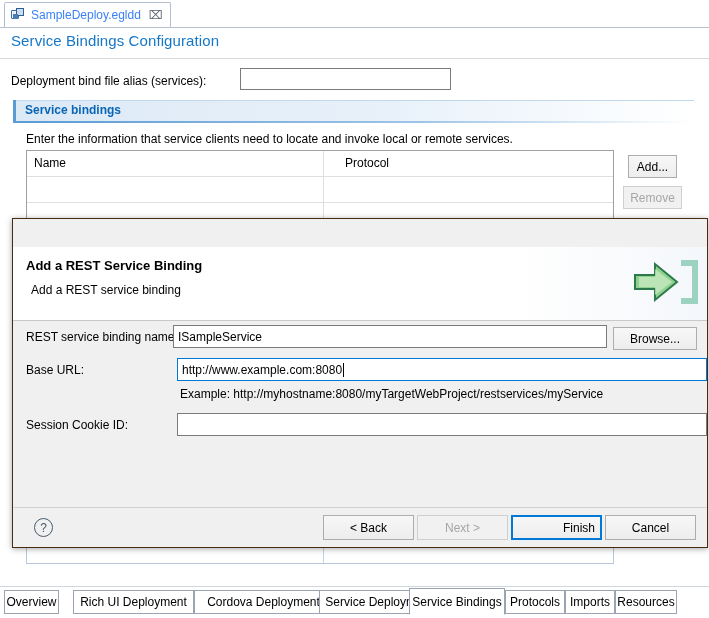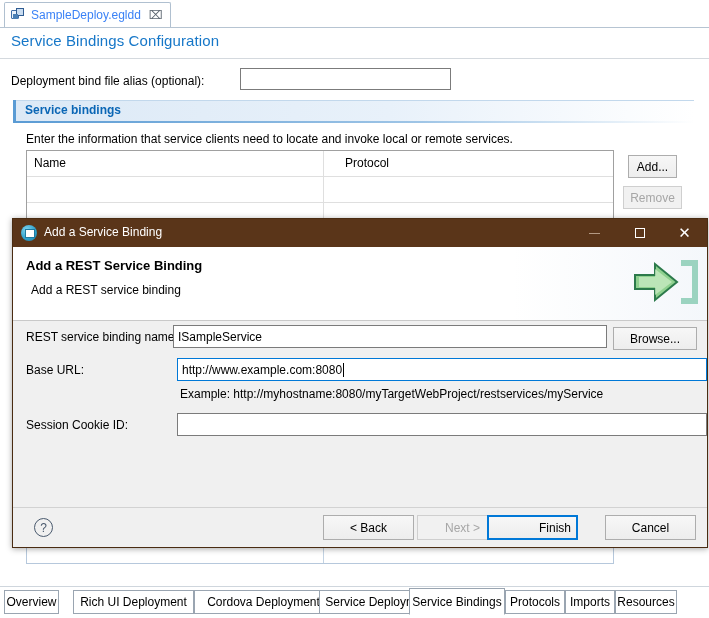--- a/index.html
+++ b/index.html
@@ -312,21 +312,21 @@
       </span>
       <span class="etab-label">SampleDeploy.egldd</span>
       <span class="etab-close">⌧</span>
     </div>
   </div>
 
   <div class="form-head">
     <div class="form-title">Service Bindings Configuration</div>
   </div>
 
-  <div class="alias-label">Deployment bind file alias (optional):</div>
+  <div class="alias-label">Deployment bind file alias (services):</div>
   <input class="alias-input" type="text" value="" style="">
 
   <div class="section">
     <div class="section-bar"></div>
     <div class="section-grad"></div>
     <div class="section-title">Service bindings</div>
     <div class="section-underline"></div>
   </div>
 
   <div class="section-desc">Enter the information that service clients need to locate and invoke local or remote services.</div>
@@ -354,31 +354,20 @@
     <div class="btab" style="left:319px;width:120px;">Service Deployment</div>
     <div class="btab active" style="left:409px;width:96px;top:1px;height:27px;left:409px;">Service Bindings</div>
     <div class="btab" style="left:505px;width:60px;">Protocols</div>
     <div class="btab" style="left:565px;width:50px;">Imports</div>
     <div class="btab" style="left:615px;width:62px;">Resources</div>
   </div>
 </div>
 
 <div id="dialog">
 
-  <div class="dlg-title">
-    <span class="dlg-icon"></span>
-    <span class="dlg-title-text">Add a Service Binding</span>
-    <span class="wc wc-min">
-        <span class="ln"></span>
-      </span>
-    <span class="wc wc-max">
-        <span class="sq"></span>
-      </span>
-    <span class="wc wc-close">✕</span>
-  </div>
 
   <div class="dlg-header">
     <div class="dlg-h1">Add a REST Service Binding</div>
     <div class="dlg-h2">Add a REST service binding</div>
     <span class="wiz-icon">
       <svg width="72" height="62" viewBox="0 0 72 62">
         <path d="M6 24 L26 24 L26 13 L48 31 L26 49 L26 38 L6 38 Z" fill="#8fd18f" stroke="#2c7a4b" stroke-width="2"></path>
         <path d="M10 26 L26 26 L26 18 L43 31 L26 44 L26 36 L10 36 Z" fill="#c9ebc4" opacity="0.75"></path>
         <path d="M52 12 L66 12 L66 50 L52 50" fill="none" stroke="#9bd3c0" stroke-width="6" stroke-linejoin="miter"></path>
       </svg>
@@ -404,16 +393,16 @@
     <div class="fl" style="left:13px; top:97px;">Session Cookie ID:</div>
     <div class="fi" style="left:164px; top:92px; width:530px; height:23px;">
       <span></span>
     </div>
   </div>
 
   <div class="dlg-footer">
     <div class="help-icon">?</div>
     <div class="btn fbtn" style="left:310px;">&lt; Back</div>
     <div class="btn fbtn disabled" style="left:404px;">Next &gt;</div>
-    <div class="btn fbtn default" style="left:474px;padding-left:45px;">Finish</div>
+    <div class="btn fbtn default" style="left:498px;padding-left:45px;">Finish</div>
     <div class="btn fbtn" style="left:592px;">Cancel</div>
   </div>
 </div>
 
 </body></html>

